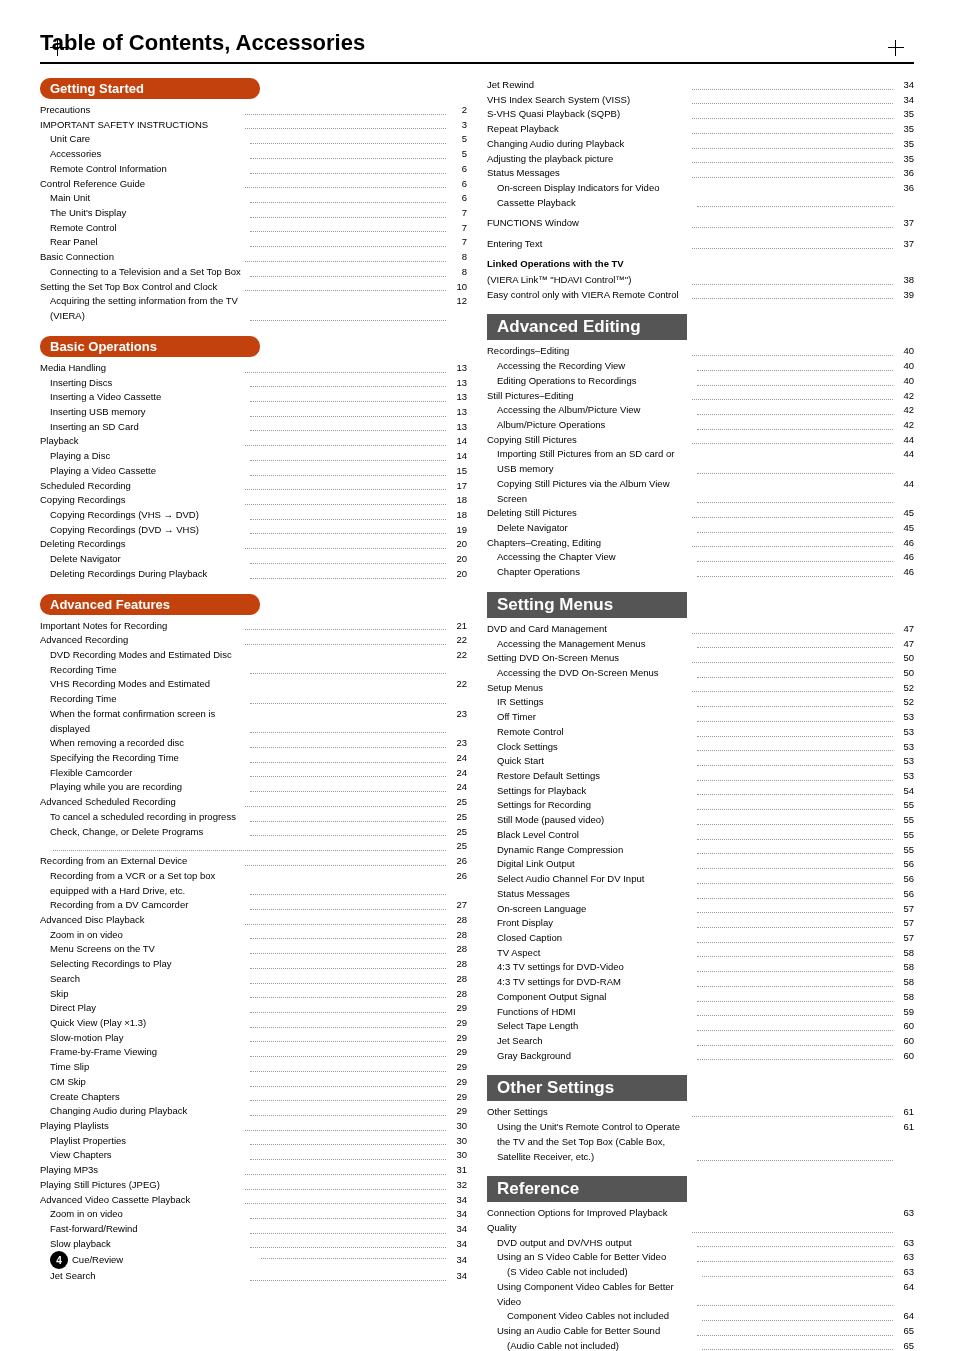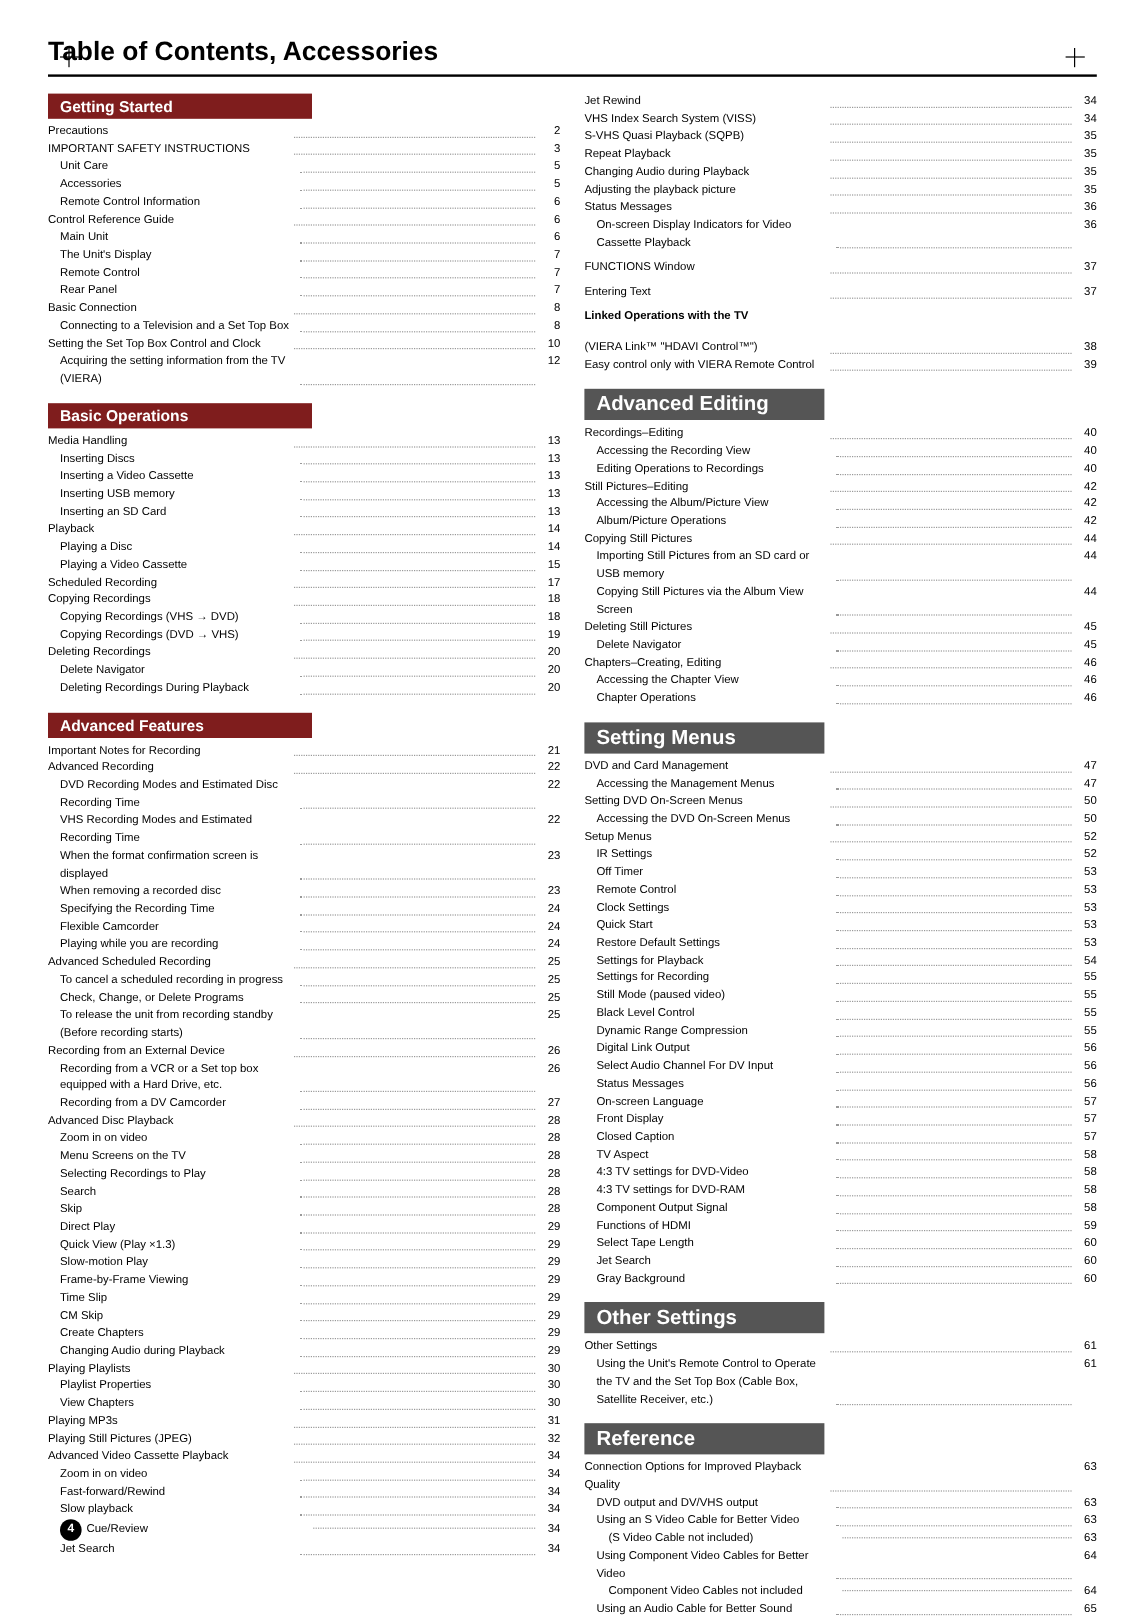--- a/index.html
+++ b/index.html
@@ -26,28 +26,29 @@
     .col-left {
       flex: 1;
     }
     .col-right {
       flex: 1;
     }
     .section {
       margin-bottom: 12px;
     }
     .section-header {
-      background: #7f1d1d;
+      background: #c2410c;
       color: #fff;
       font-size: 13px;
       font-weight: bold;
       padding: 3px 10px;
       margin-bottom: 4px;
       display: inline-block;
       min-width: 220px;
+      border-radius: 10px;
     }
     .section-header-right {
       background: #555;
       color: #fff;
       font-size: 17px;
       font-weight: bold;
       padding: 3px 10px;
       margin-bottom: 4px;
       display: inline-block;
       min-width: 200px;
@@ -66,21 +67,21 @@
       border-bottom: 1px dotted #999;
       margin: 0 3px 3px 3px;
       min-width: 10px;
     }
     .toc-entry .page-num {
       white-space: nowrap;
       min-width: 18px;
       text-align: right;
     }
     .indent1 { padding-left: 10px; }
-    .indent2 { padding-left: 20px; align-items: center; }
+    .indent2 { padding-left: 20px; }
     .blank-line { height: 6px; }
     .page-number-badge {
       background: #000;
       color: #fff;
       font-size: 10px;
       font-weight: bold;
       border-radius: 50%;
       width: 18px;
       height: 18px;
       display: inline-flex;
@@ -348,21 +349,20 @@
               <span class="entry-text">To cancel a scheduled recording in progress</span>
               <span class="dots"></span>
               <span class="page-num">25</span>
             </div>
           <div class="toc-entry indent1">
               <span class="entry-text">Check, Change, or Delete Programs</span>
               <span class="dots"></span>
               <span class="page-num">25</span>
             </div>
           <div class="toc-entry indent1">
-              <span class="entry-text">To release the unit from recording standby (Before recording starts)</span>
               <span class="dots"></span>
               <span class="page-num">25</span>
             </div>
           <div class="toc-entry">
               <span class="entry-text">Recording from an External Device</span>
               <span class="dots"></span>
               <span class="page-num">26</span>
             </div>
           <div class="toc-entry indent1">
               <span class="entry-text">Recording from a VCR or a Set top box equipped with a Hard Drive, etc.</span>
@@ -556,21 +556,21 @@
             <span class="dots"></span>
             <span class="page-num">37</span>
           </div>
         <div class="blank-line"></div>
         <div class="toc-entry">
             <span class="entry-text">Entering Text</span>
             <span class="dots"></span>
             <span class="page-num">37</span>
           </div>
         <div class="blank-line"></div>
-        <div style="font-weight:bold; margin-bottom:14px;">Linked Operations with the TV</div>
+        <div style="font-weight:bold; margin-bottom:4px;">Linked Operations with the TV</div>
         <div class="toc-entry">
             <span class="entry-text">(VIERA Link™ "HDAVI Control™")</span>
             <span class="dots"></span>
             <span class="page-num">38</span>
           </div>
         <div class="toc-entry">
             <span class="entry-text">Easy control only with VIERA Remote Control</span>
             <span class="dots"></span>
             <span class="page-num">39</span>
           </div>

